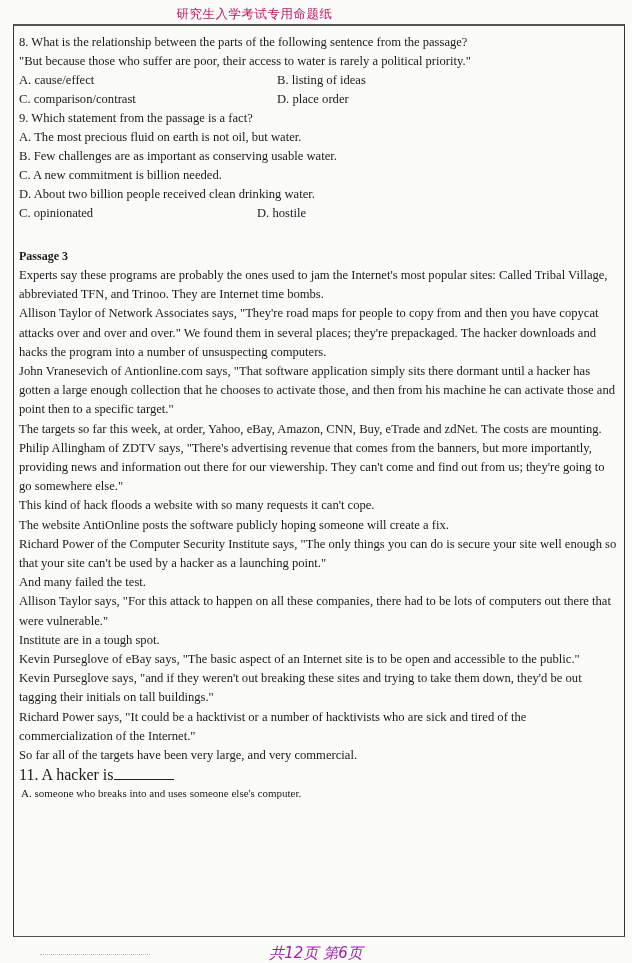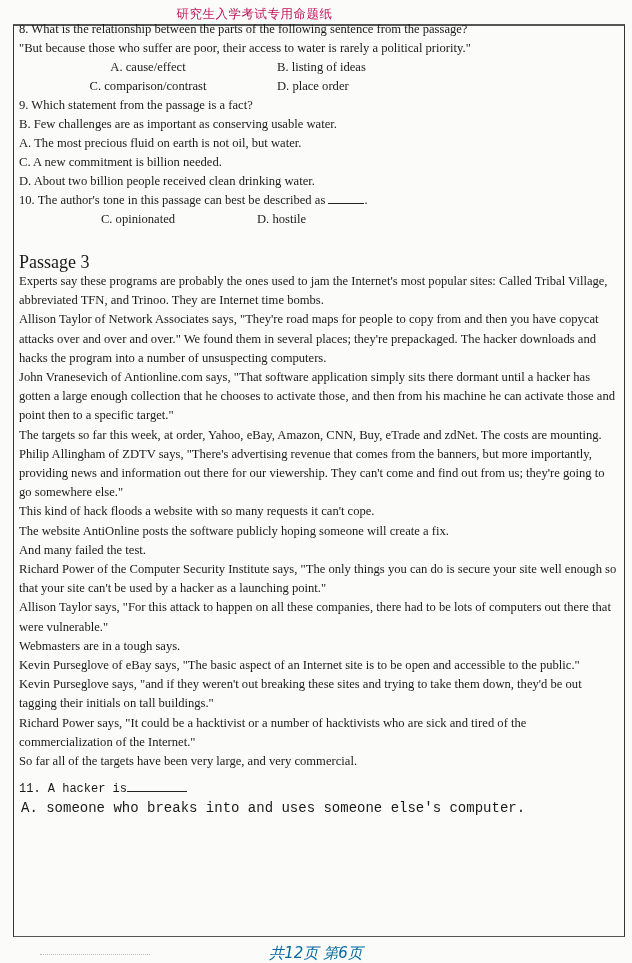--- a/index.html
+++ b/index.html
@@ -15,37 +15,37 @@
     text-align: center; font-size: 12.5px; letter-spacing: 0.5px;
     font-family: "DejaVu Serif", serif; color: #be185d;
   }
   .frame {
     position: absolute; left: 13px; top: 24px; width: 612px; height: 913px;
     border-top: 2px solid #555; border-left: 1.5px solid #333;
     border-right: 1.5px solid #333; border-bottom: 1.5px solid #555;
     box-sizing: border-box;
   }
   .content {
-    position: absolute; left: 19px; top: 20px; width: 600px;
+    position: absolute; left: 19px; top: 33px; width: 600px;
     font-size: 12.6px; line-height: 19px;
   }
   .line { white-space: nowrap; }
-  .opts { display: flex; height: 19px; text-align: center; }
+  .opts { display: flex; height: 19px; }
   .opts .col1 { width: 238px; }
   .opts.q8 .col1 { width: 258px; }
   .gap { height: 24px; }
-  .passage-title { font-weight: normal; font-size: 18px; }
+  .passage-title { font-weight: bold; font-size: 12px; }
   .p { margin: 0; line-height: 19.2px; }
-  .q11 { font-family: Liberation Mono, monospace; font-size: 12px; margin-top: 8px; }
-  .q11a { font-family: Liberation Mono, monospace; font-size: 14px; padding-left: 2px; }
+  .q11 { font-family: Liberation Serif, serif; font-size: 16px; }
+  .q11a { font-family: Liberation Serif, serif; font-size: 11px; padding-left: 2px; }
   .blank { display: inline-block; width: 60px; border-bottom: 1px solid #222; height: 12px; vertical-align: baseline; }
   .blank.short { width: 36px; }
   .footer {
     position: absolute; top: 944px; left: 0; width: 632px; text-align: center;
-    font-size: 15px; font-style: italic; color: #0369a1;
+    font-size: 15px; font-style: italic; color: #a21caf;
     font-family: "DejaVu Sans", sans-serif;
   }
   .footer-dots {
     position: absolute; top: 954px; left: 40px; width: 110px; height: 1px;
     border-top: 1px dotted #bbb;
   }
 </style>
 </head>
 <body>
 
@@ -60,48 +60,44 @@
   <div class="opts q8">
     <span class="col1">A. cause/effect</span>
     <span>B. listing of ideas</span>
   </div>
   <div class="opts q8">
     <span class="col1">C. comparison/contrast</span>
     <span>D. place order</span>
   </div>
 
   <div class="line">9. Which statement from the passage is a fact?</div>
+  <div class="line">A. The most precious fluid on earth is not oil, but water.</div>
   <div class="line">B. Few challenges are as important as conserving usable water.</div>
-  <div class="line">A. The most precious fluid on earth is not oil, but water.</div>
   <div class="line">C. A new commitment is billion needed.</div>
   <div class="line">D. About two billion people received clean drinking water.</div>
 
-  <div class="line">
-    <span>10. The author's tone in this passage can best be described as</span>
-    <span class="blank short"></span><span>.</span>
-  </div>
   <div class="opts">
     <span class="col1">C. opinionated</span>
     <span>D. hostile</span>
   </div>
 
   <div class="gap"></div>
 
   <div class="passage-title">Passage 3</div>
   <p class="p">Experts say these programs are probably the ones used to jam the Internet's most popular sites: Called Tribal Village, abbreviated TFN, and Trinoo. They are Internet time bombs.</p>
   <p class="p">Allison Taylor of Network Associates says, "They're road maps for people to copy from and then you have copycat attacks over and over and over." We found them in several places; they're prepackaged. The hacker downloads and hacks the program into a number of unsuspecting computers.</p>
   <p class="p">John Vranesevich of Antionline.com says, "That software application simply sits there dormant until a hacker has gotten a large enough collection that he chooses to activate those, and then from his machine he can activate those and point then to a specific target."</p>
   <p class="p">The targets so far this week, at order, Yahoo, eBay, Amazon, CNN, Buy, eTrade and zdNet. The costs are mounting.</p>
   <p class="p">Philip Allingham of ZDTV says, "There's advertising revenue that comes from the banners, but more importantly, providing news and information out there for our viewership. They can't come and find out from us; they're going to go somewhere else."</p>
   <p class="p">This kind of hack floods a website with so many requests it can't cope.</p>
   <p class="p">The website AntiOnline posts the software publicly hoping someone will create a fix.</p>
+  <p class="p">Richard Power of the Computer Security Institute says, "The only things you can do is secure your site well enough so that your site can't be used by a hacker as a launching point."</p>
   <p class="p">And many failed the test.</p>
-  <p class="p">Richard Power of the Computer Security Institute says, "The only things you can do is secure your site well enough so that your site can't be used by a hacker as a launching point."</p>
   <p class="p">Allison Taylor says, "For this attack to happen on all these companies, there had to be lots of computers out there that were vulnerable."</p>
-  <p class="p">Webmasters are in a tough says.</p>
+  <p class="p">Institute are in a tough spot.</p>
   <p class="p">Kevin Purseglove of eBay says, "The basic aspect of an Internet site is to be open and accessible to the public."</p>
   <p class="p">Kevin Purseglove says, "and if they weren't out breaking these sites and trying to take them down, they'd be out tagging their initials on tall buildings."</p>
   <p class="p">Richard Power says, "It could be a hacktivist or a number of hacktivists who are sick and tired of the commercialization of the Internet."</p>
   <p class="p">So far all of the targets have been very large, and very commercial.</p>
 
   <div class="line q11">
     <span>11.  A hacker is</span><span class="blank"></span>
   </div>
   <div class="line q11a">A.   someone who breaks into and uses someone else's computer.</div>
 </div>

